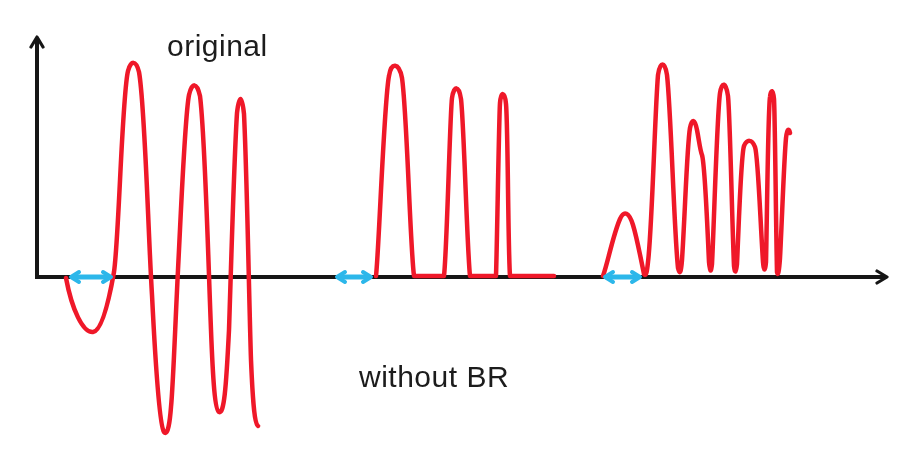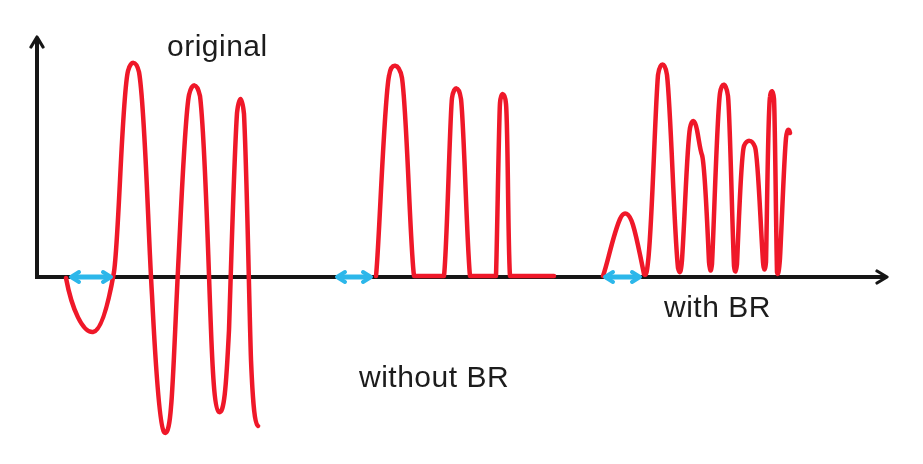--- a/index.html
+++ b/index.html
@@ -80,14 +80,13 @@
     <path class="interval" marker-start="url(#cyanHeadStart)" marker-end="url(#cyanHeadEnd)" d="M606 277 L639 277"></path>
   </svg>
 
   <div class="label label-original">original</div>
 
   <div class="label label-without">
     <div>without BR</div>
     
   </div>
 
-  <div class="label label-with">with BR</div>
 </div>
 
 </body></html>

